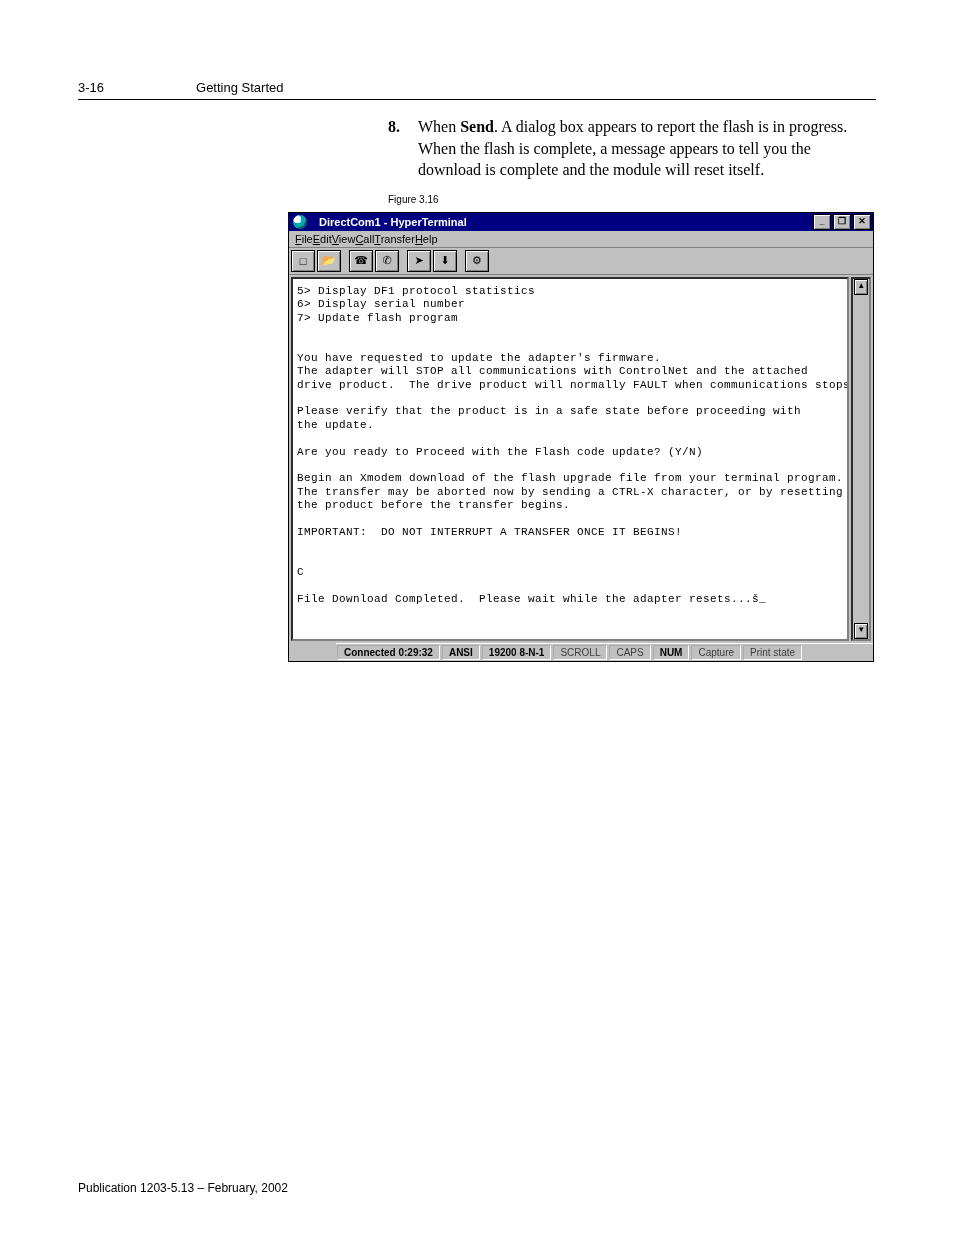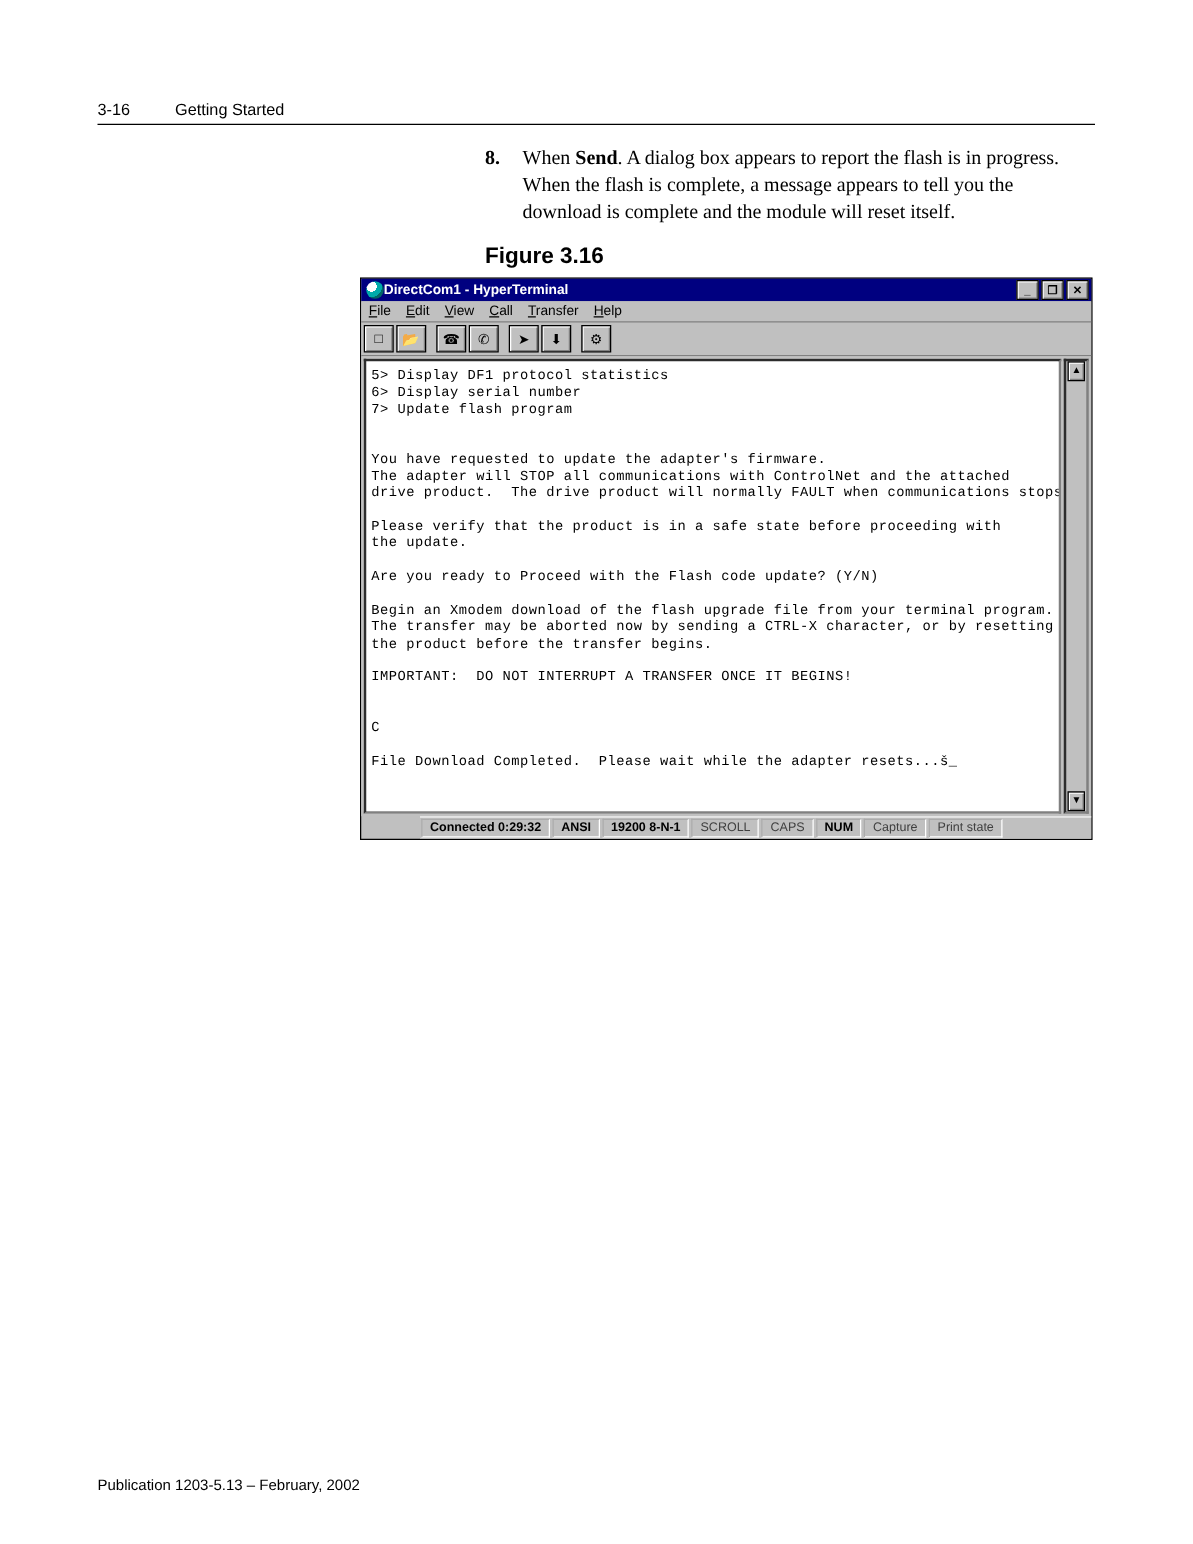--- a/index.html
+++ b/index.html
@@ -12,21 +12,21 @@
   }
   .page {
     position: relative;
     width: 954px;
     height: 1235px;
     box-sizing: border-box;
     padding: 80px 78px 40px 78px;
   }
   .running-head {
     display: flex;
-    gap: 36px;
+    gap: 92px;
     align-items: baseline;
     font-family: Arial, Helvetica, sans-serif;
     font-size: 13px;
     margin-bottom: 4px;
   }
   .running-head .pnum { }
   .running-head .ptitle { }
   .hr {
     border: 0;
     border-top: 1px solid #000;
@@ -44,22 +44,22 @@
     margin-bottom: 12px;
   }
   .numitem .n {
     font-weight: bold;
     min-width: 20px;
   }
   .numitem .t b { font-weight: bold; }
 
   .figcap {
     font-family: Arial, Helvetica, sans-serif;
-    font-weight: bold;
-    font-size: 18px;
+    font-weight: normal;
+    font-size: 10px;
     line-height: 1.3;
     margin: 12px 0 6px 0;
   }
 
   
   .ht-window {
     margin-left: 210px;
     width: 586px;
     border: 1px solid #000;
     font-family: "MS Sans Serif", Tahoma, Arial, sans-serif;
@@ -74,21 +74,21 @@
     color: #fff;
     display: flex;
     align-items: center;
     justify-content: space-between;
     height: 18px;
     padding: 0 2px;
   }
   .ht-titlebar .left {
     display: flex;
     align-items: center;
-    gap: 0;
+    gap: 12px;
     padding-left: 2px;
   }
   .ht-title-icon {
     width: 14px; height: 14px;
     display: inline-block;
     background: radial-gradient(circle at 30% 30%, #fff 0 30%, #0aa 31% 60%, #066 61% 100%);
     border-radius: 50%;
   }
   .ht-title { font-weight: bold; font-size: 11px; }
   .ht-titlebar .btns { display: flex; gap: 2px; }
@@ -96,21 +96,20 @@
     width: 16px; height: 14px;
     background: #c0c0c0;
     border: 1px solid #000;
     box-shadow: inset 1px 1px 0 #fff, inset -1px -1px 0 #808080;
     display: flex; align-items: center; justify-content: center;
     font-size: 9px; font-weight: bold; line-height: 1;
     color: #000;
   }
   .ht-menu {
     display: flex;
-    gap: 12px;
     padding: 2px 6px;
     background: #c0c0c0;
   }
   .ht-menu span { }
   .ht-menu .u { text-decoration: underline; }
   .ht-toolbar {
     display: flex;
     gap: 2px;
     padding: 2px;
     border-top: 1px solid #808080;

